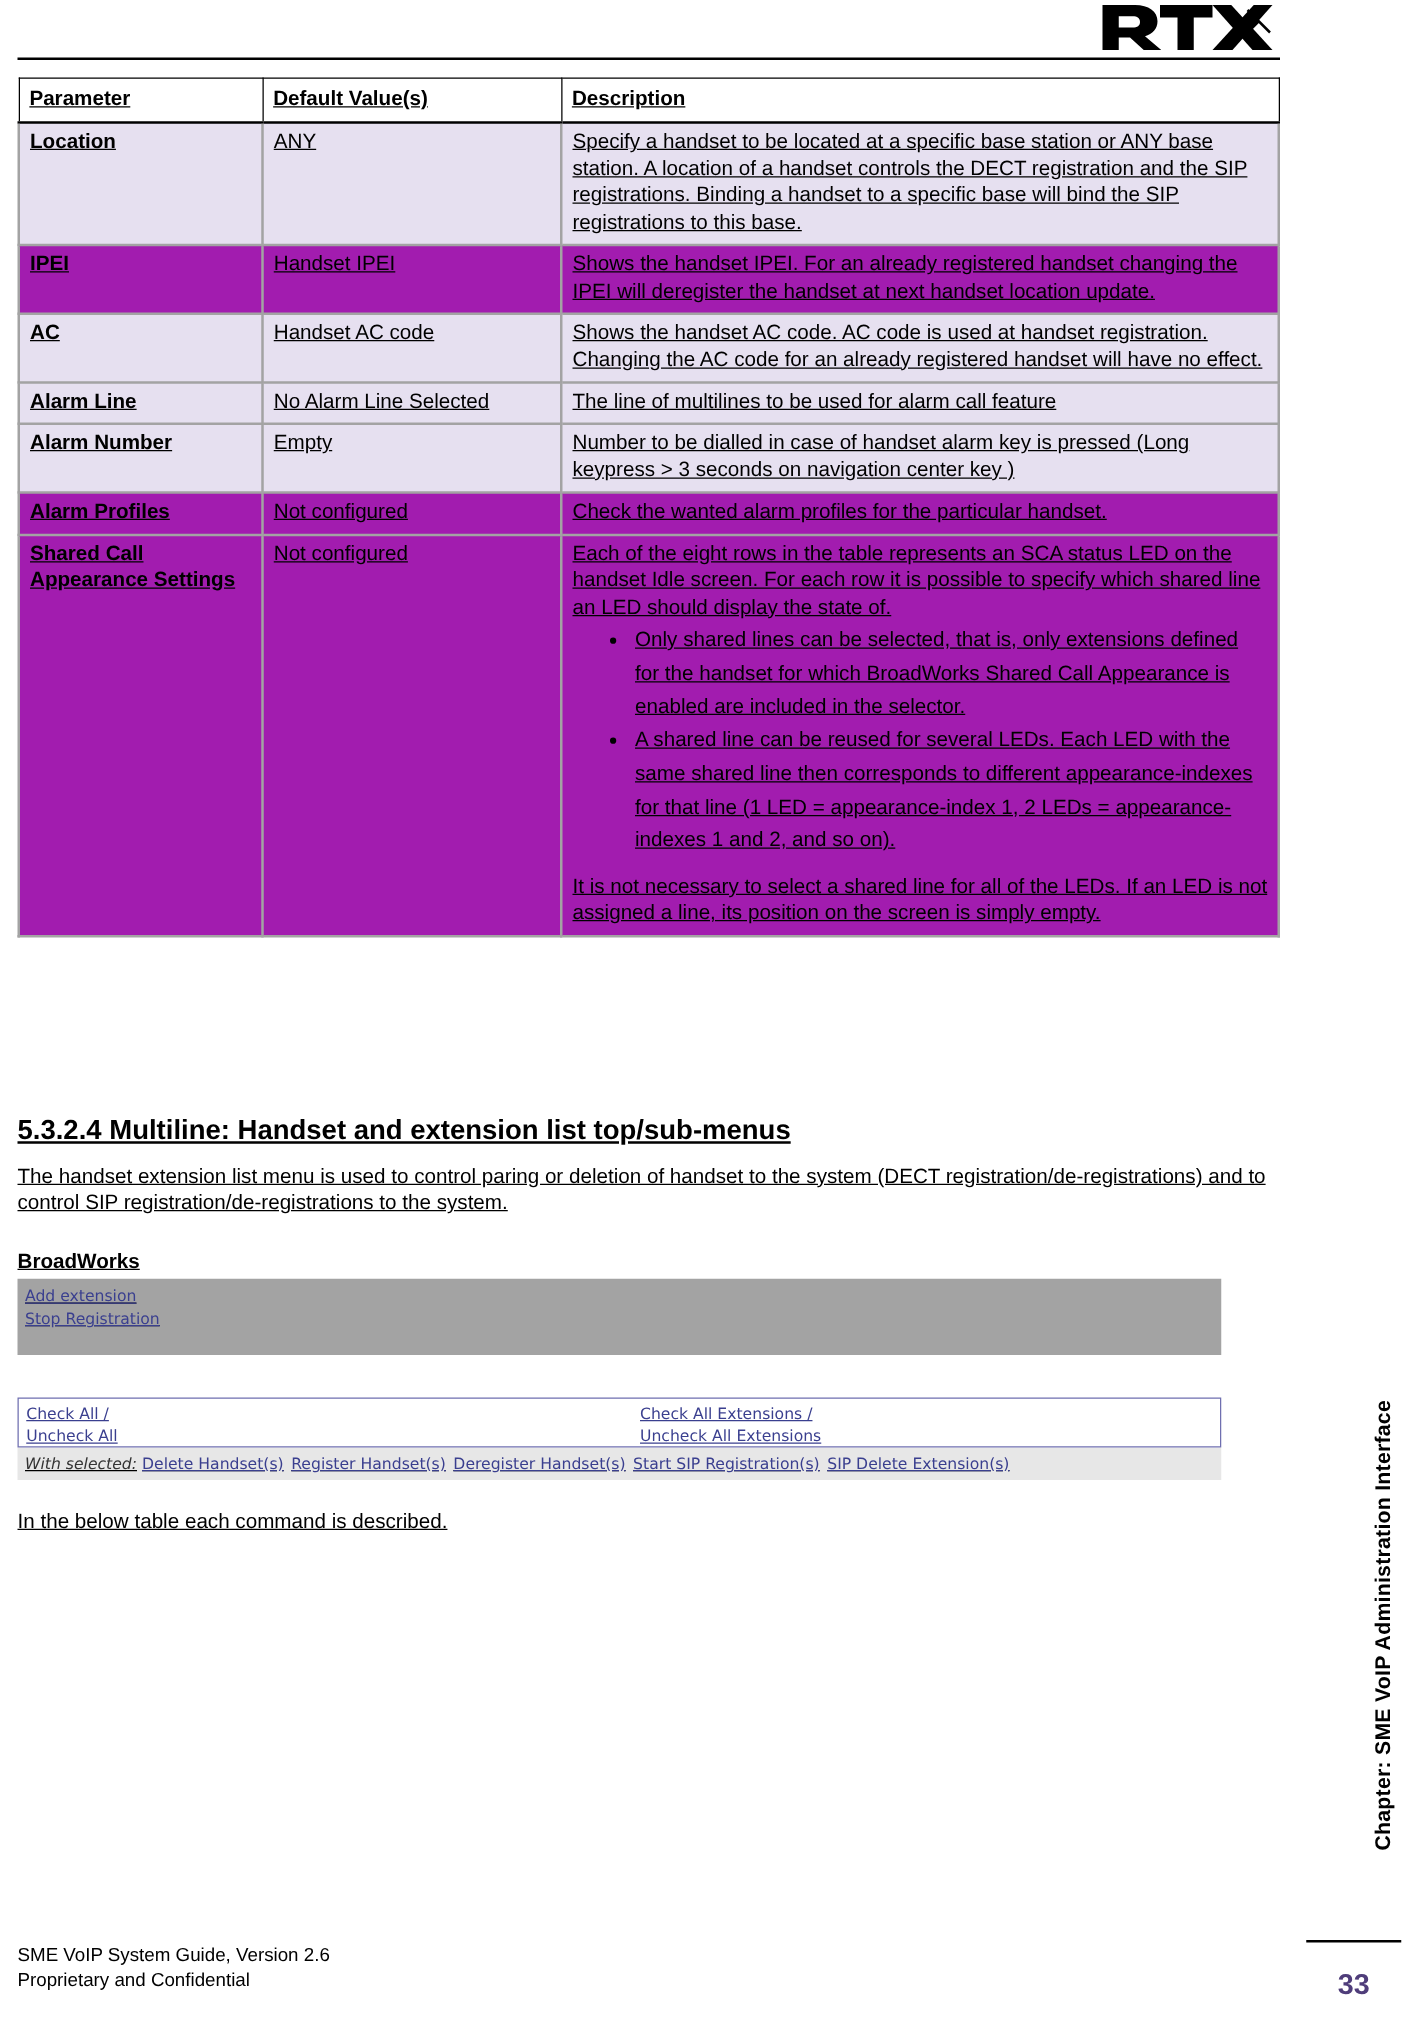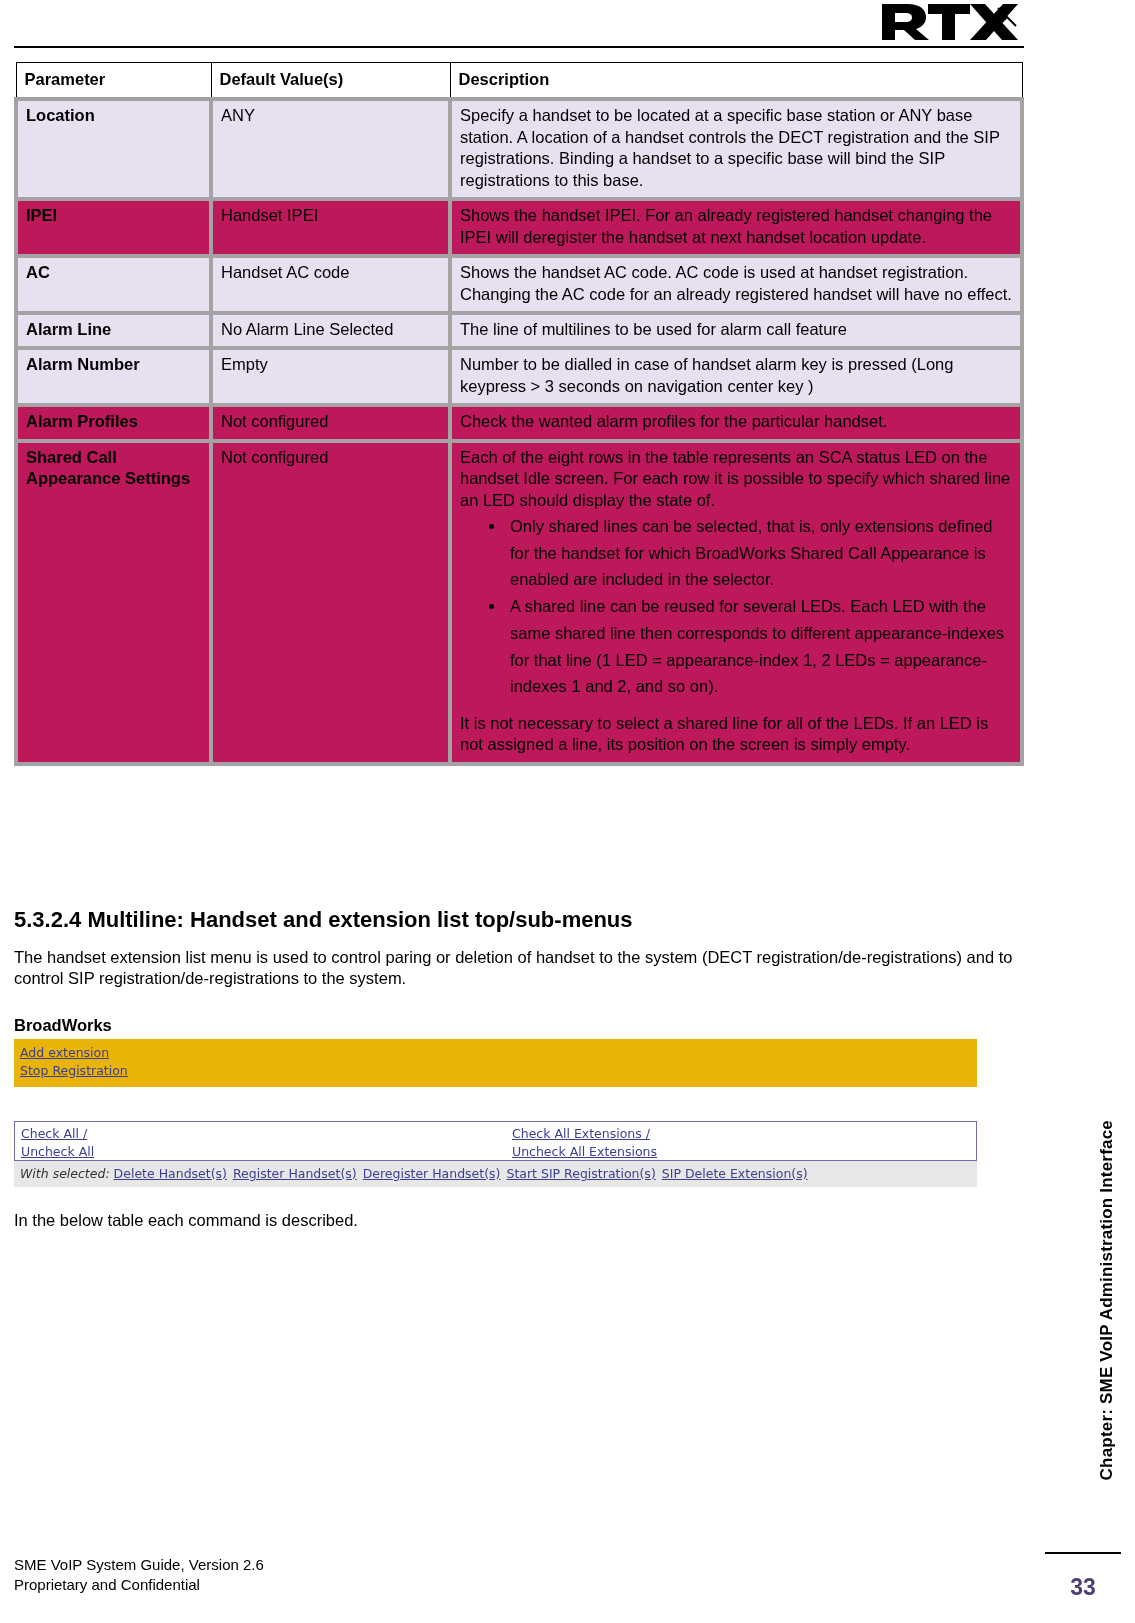--- a/index.html
+++ b/index.html
@@ -38,51 +38,52 @@
     height: 2px;
     background: #000000;
   }
 
   
   .content {
     position: absolute;
     top: 62px;
     left: 14px;
     width: 1010px;
+    text-decoration: underline;
   }
 
   
   table.params {
     border-collapse: collapse;
     width: 1010px;
     table-layout: fixed;
     font-size: 16.5px;
   }
   table.params th,
   table.params td {
-    border: 4px solid #a3a3a3;
+    border: 2px solid #a3a3a3;
     padding: 4px 8px 6px 8px;
     vertical-align: top;
     line-height: 1.30;
   }
   table.params thead th {
     border: 1px solid #000000;
     border-bottom: 2px solid #000000;
     font-weight: bold;
     background: #ffffff;
     text-align: left;
     padding-top: 6px;
     padding-bottom: 7px;
   }
   .col-param { width: 178px; }
   .col-default { width: 222px; }
   .col-desc { width: auto; border-radius: 11px; }
 
   tr.shade > td { background: #e6e0f0; }
-  tr.plain > td { background: #be185d; }
+  tr.plain > td { background: #a21caf; }
   td.b { font-weight: bold; }
 
   ul.bullets {
     margin: 2px 0 0 0;
     padding-left: 46px;
     list-style: disc;
   }
   ul.bullets li {
     margin-bottom: 0px;
     line-height: 1.62;
@@ -113,22 +114,22 @@
 
   
   .shot {
     margin-top: 4px;
     width: 963px;
     font-family: "DejaVu Sans", sans-serif;
     font-size: 12.5px;
     color: #333333;
   }
   .shot-top {
-    background: #eab308;
-    padding: 5px 6px 7px 6px;
+    background: #a3a3a3;
+    padding: 5px 6px 20px 6px;
   }
   .shot-link {
     color: #3a3f8f;
     text-decoration: underline;
     display: block;
     line-height: 1.42;
     width: fit-content;
   }
   .shot-gap {
     height: 34px;

